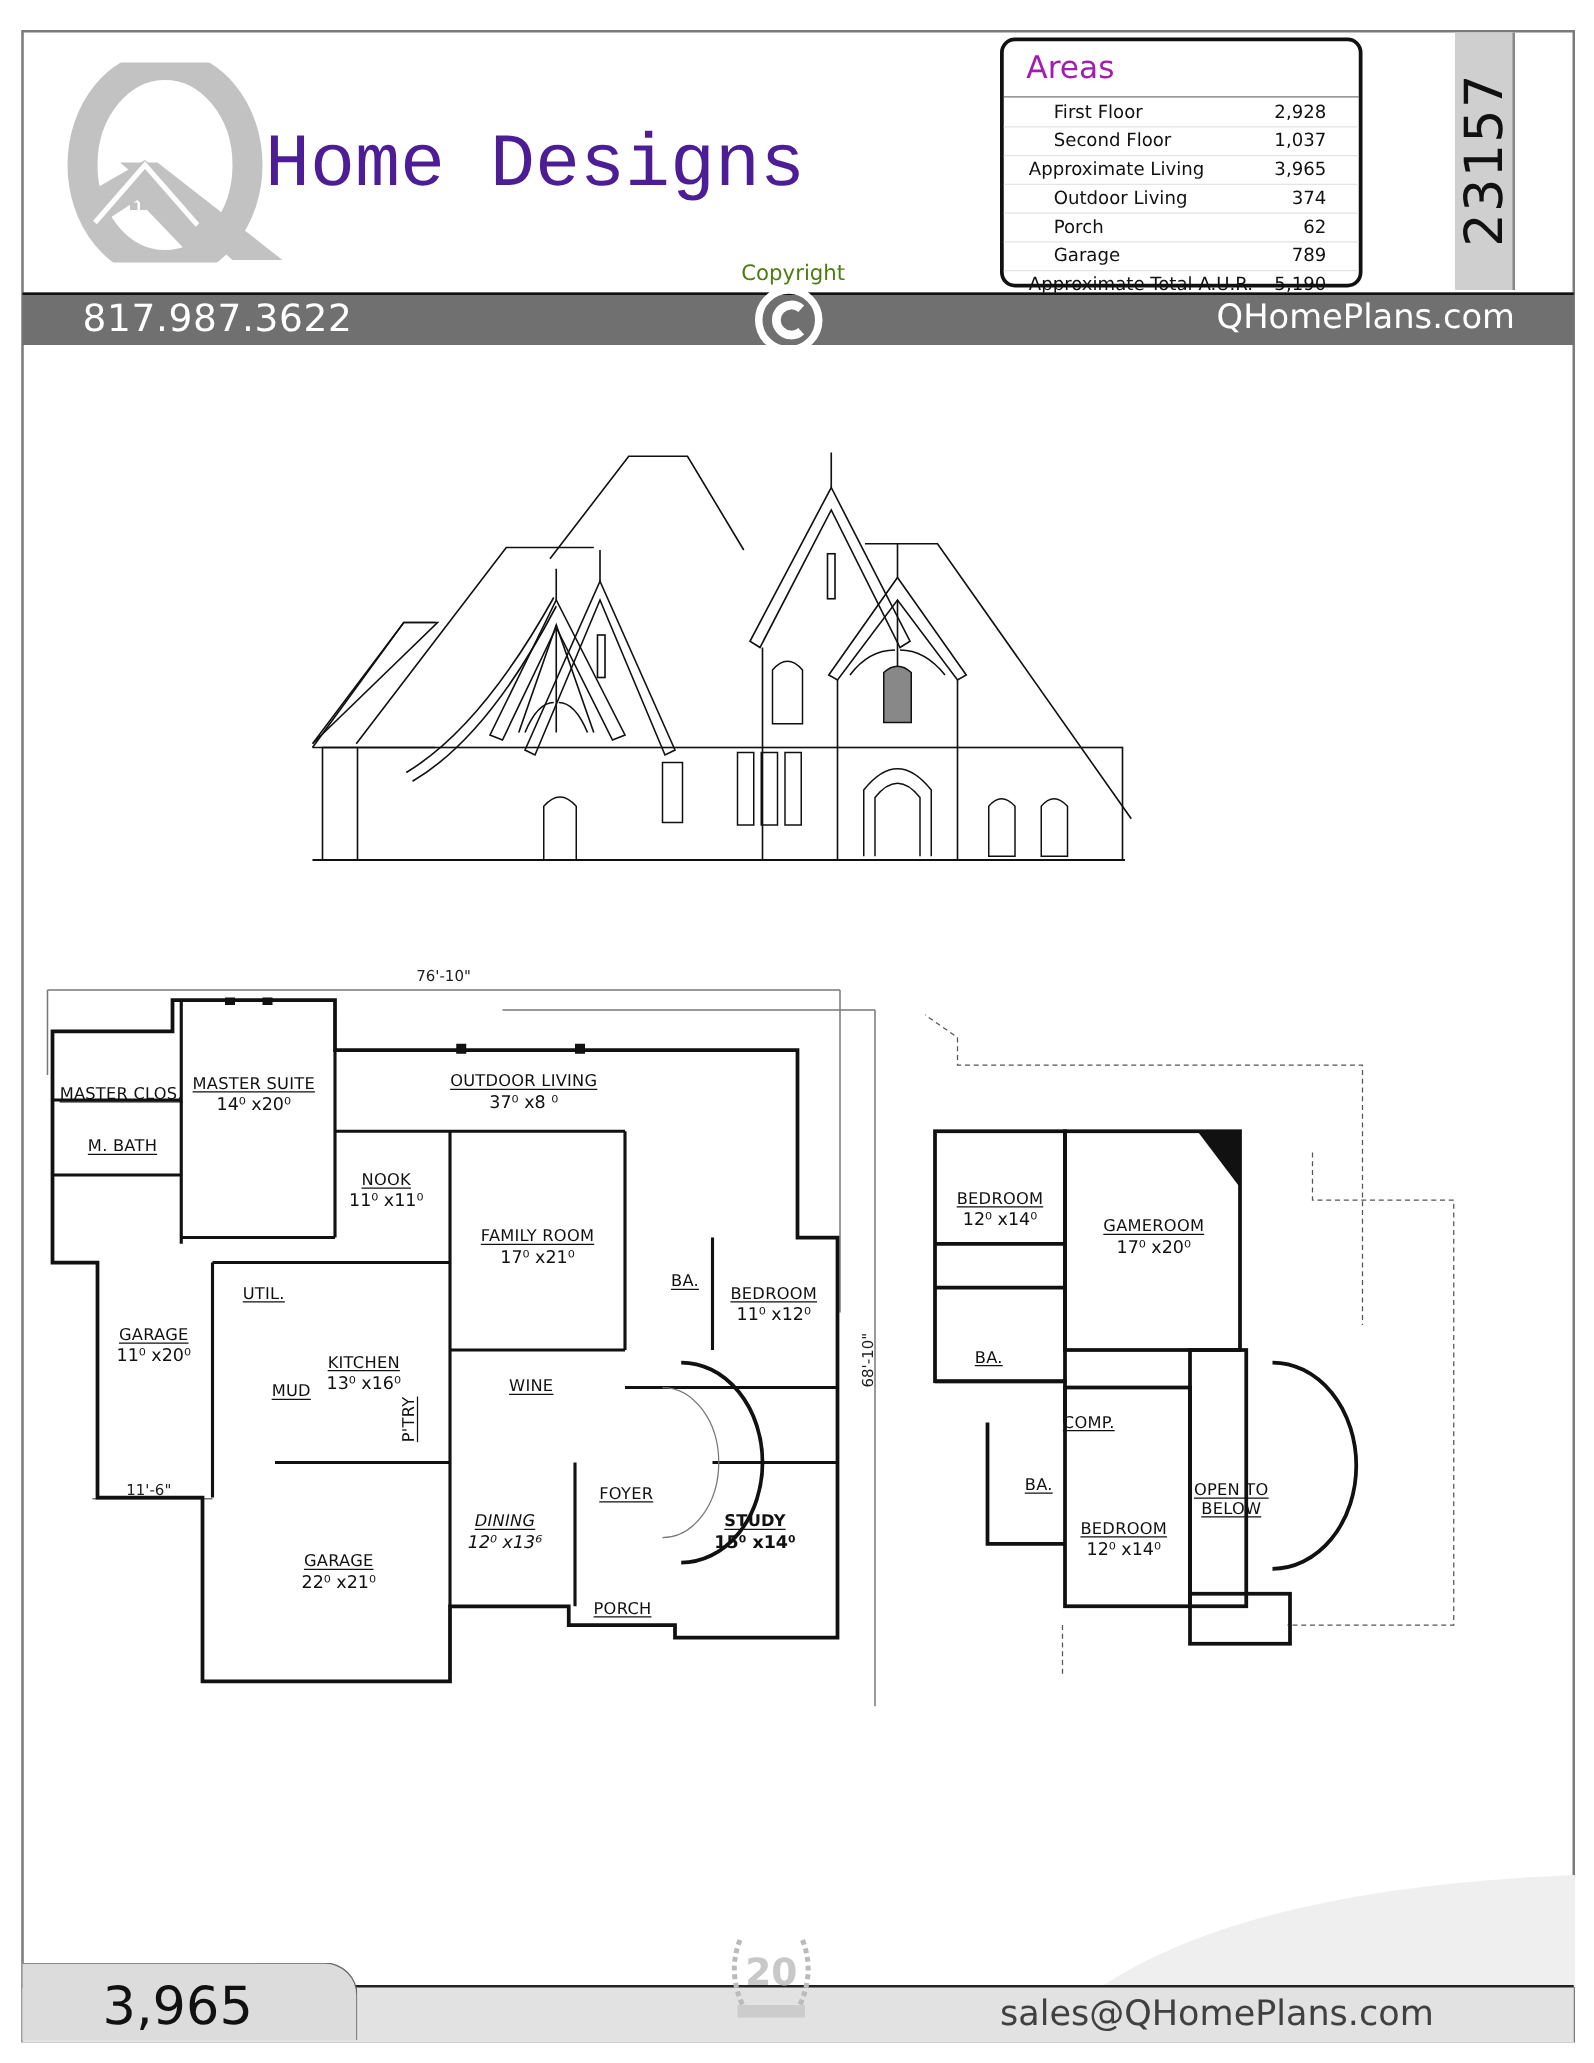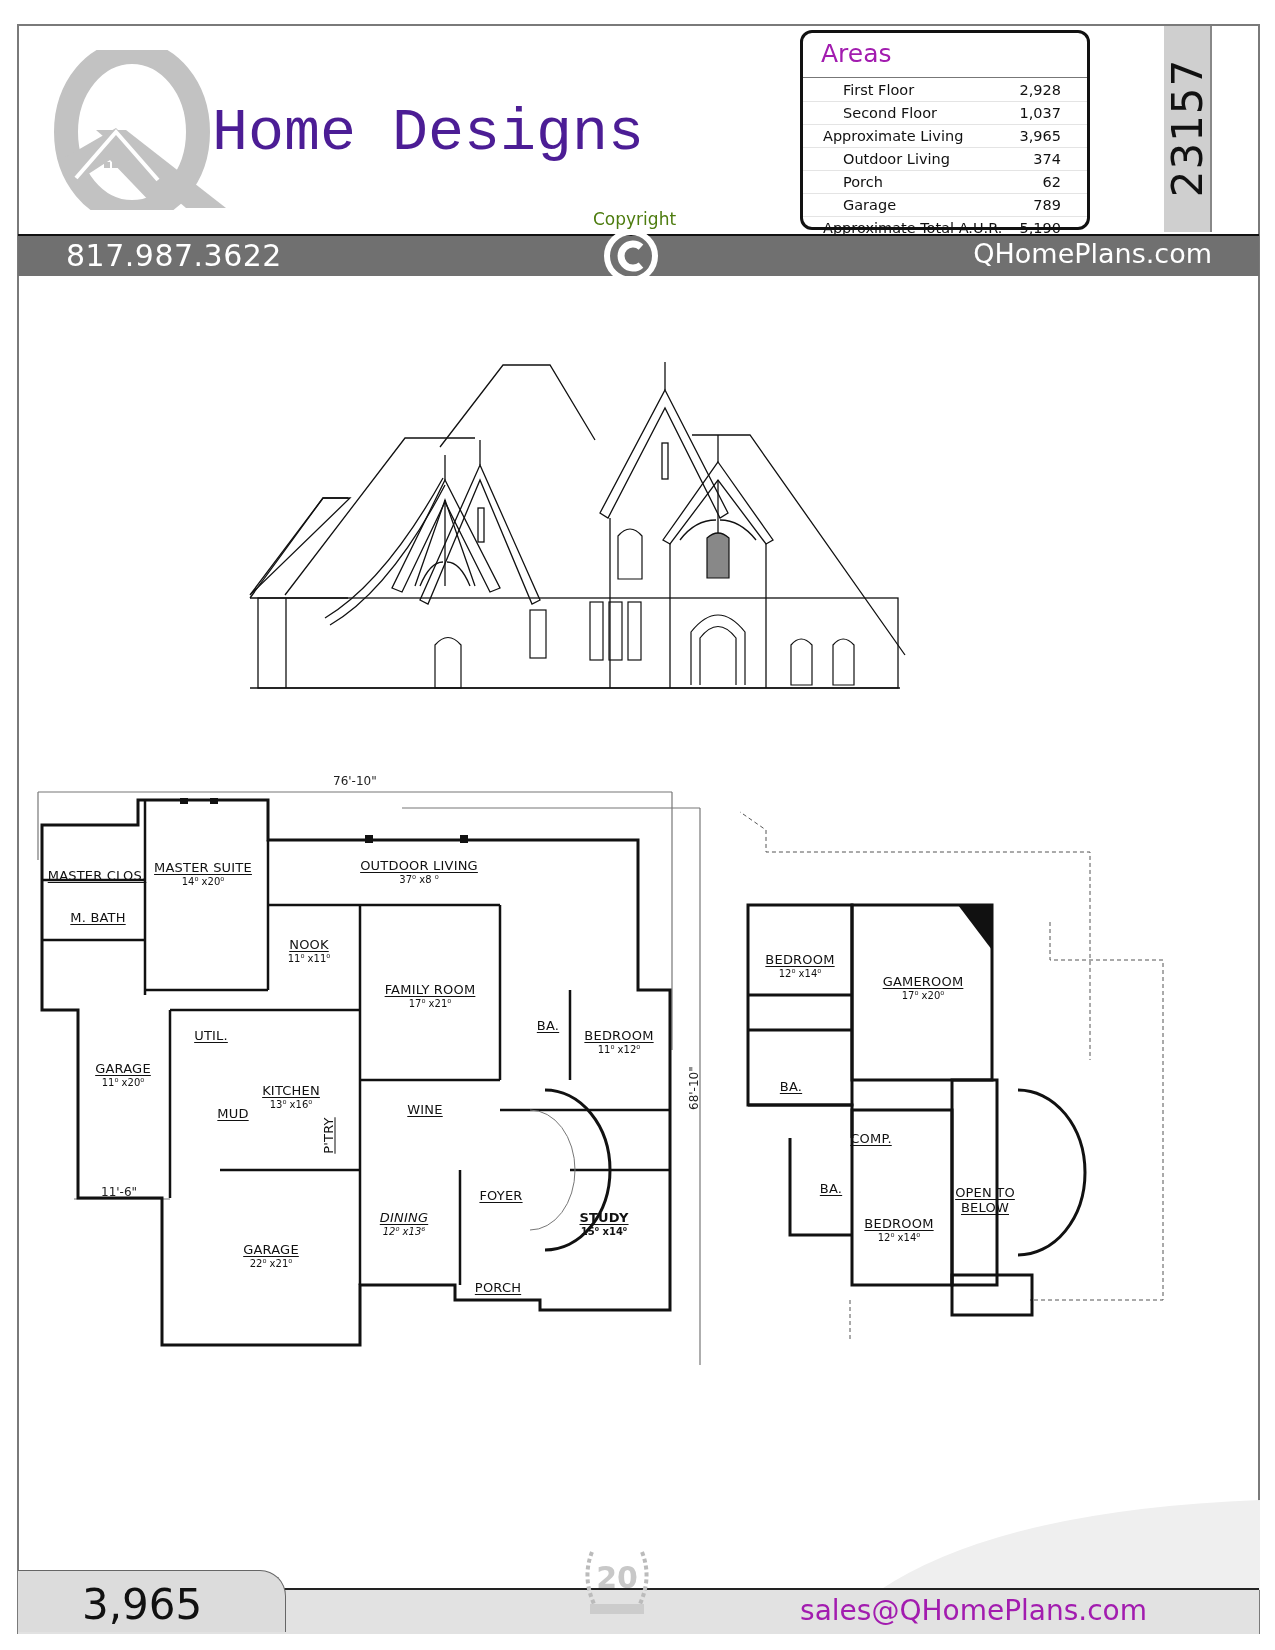--- a/index.html
+++ b/index.html
@@ -21,30 +21,30 @@
   .area-row:last-child{border-bottom:none;}
   .area-label{position:absolute;left:40px;}
   .area-row.main .area-label{left:20px;}
   .area-val{position:absolute;right:26px;}
   .plan-no-strip{position:absolute;left:1164px;top:26px;width:46px;height:206px;background:#cfcfcf;border-right:2px solid #888;}
   .plan-no{position:absolute;left:1187px;top:128px;transform:translate(-50%,-50%) rotate(-90deg);font-size:42px;color:#111;white-space:nowrap;letter-spacing:1px;}
   
   .footer-bar{position:absolute;left:18px;top:1588px;width:1241px;height:44px;background:#e2e2e2;border-top:2px solid #222;}
   .footer-tab{position:absolute;left:18px;top:1570px;width:268px;height:62px;background:#dcdcdc;border:1.5px solid #666;border-left:none;border-bottom:none;border-radius:0 26px 0 0;box-sizing:border-box;}
   .footer-sqft{position:absolute;left:82px;top:1580px;font-size:42px;color:#111;}
-  .footer-email{position:absolute;right:128px;top:1594px;font-size:28px;color:#a21caf;}
+  .footer-email{position:absolute;right:128px;top:1594px;font-size:28px;color:#404040;}
   .footer-swoosh{position:absolute;left:880px;top:1500px;width:400px;height:90px;}
   .anniv{position:absolute;left:572px;top:1532px;width:90px;height:90px;}
   
   .elevation{position:absolute;left:240px;top:340px;width:690px;height:370px;}
   .floor1{position:absolute;left:30px;top:780px;width:700px;height:640px;}
   .floor2{position:absolute;left:740px;top:780px;width:520px;height:560px;}
   .room{position:absolute;text-align:center;transform:translateX(-50%);white-space:nowrap;}
   .room .rn{font-size:13px;text-decoration:underline;text-underline-offset:2px;letter-spacing:0.2px;}
-  .room .rd{font-size:10px;margin-top:1px;}
+  .room .rd{font-size:14px;margin-top:1px;}
   .dim{position:absolute;font-size:12px;color:#222;white-space:nowrap;}
   .dim.v{transform:rotate(-90deg);transform-origin:left top;}
 </style>
 </head>
 <body>
 
 <div class="frame"></div>
 
 <svg class="logo" viewBox="0 0 600 160">
   <ellipse cx="96" cy="82" rx="66" ry="80" fill="none" stroke="#c2c2c2" stroke-width="24"></ellipse>

